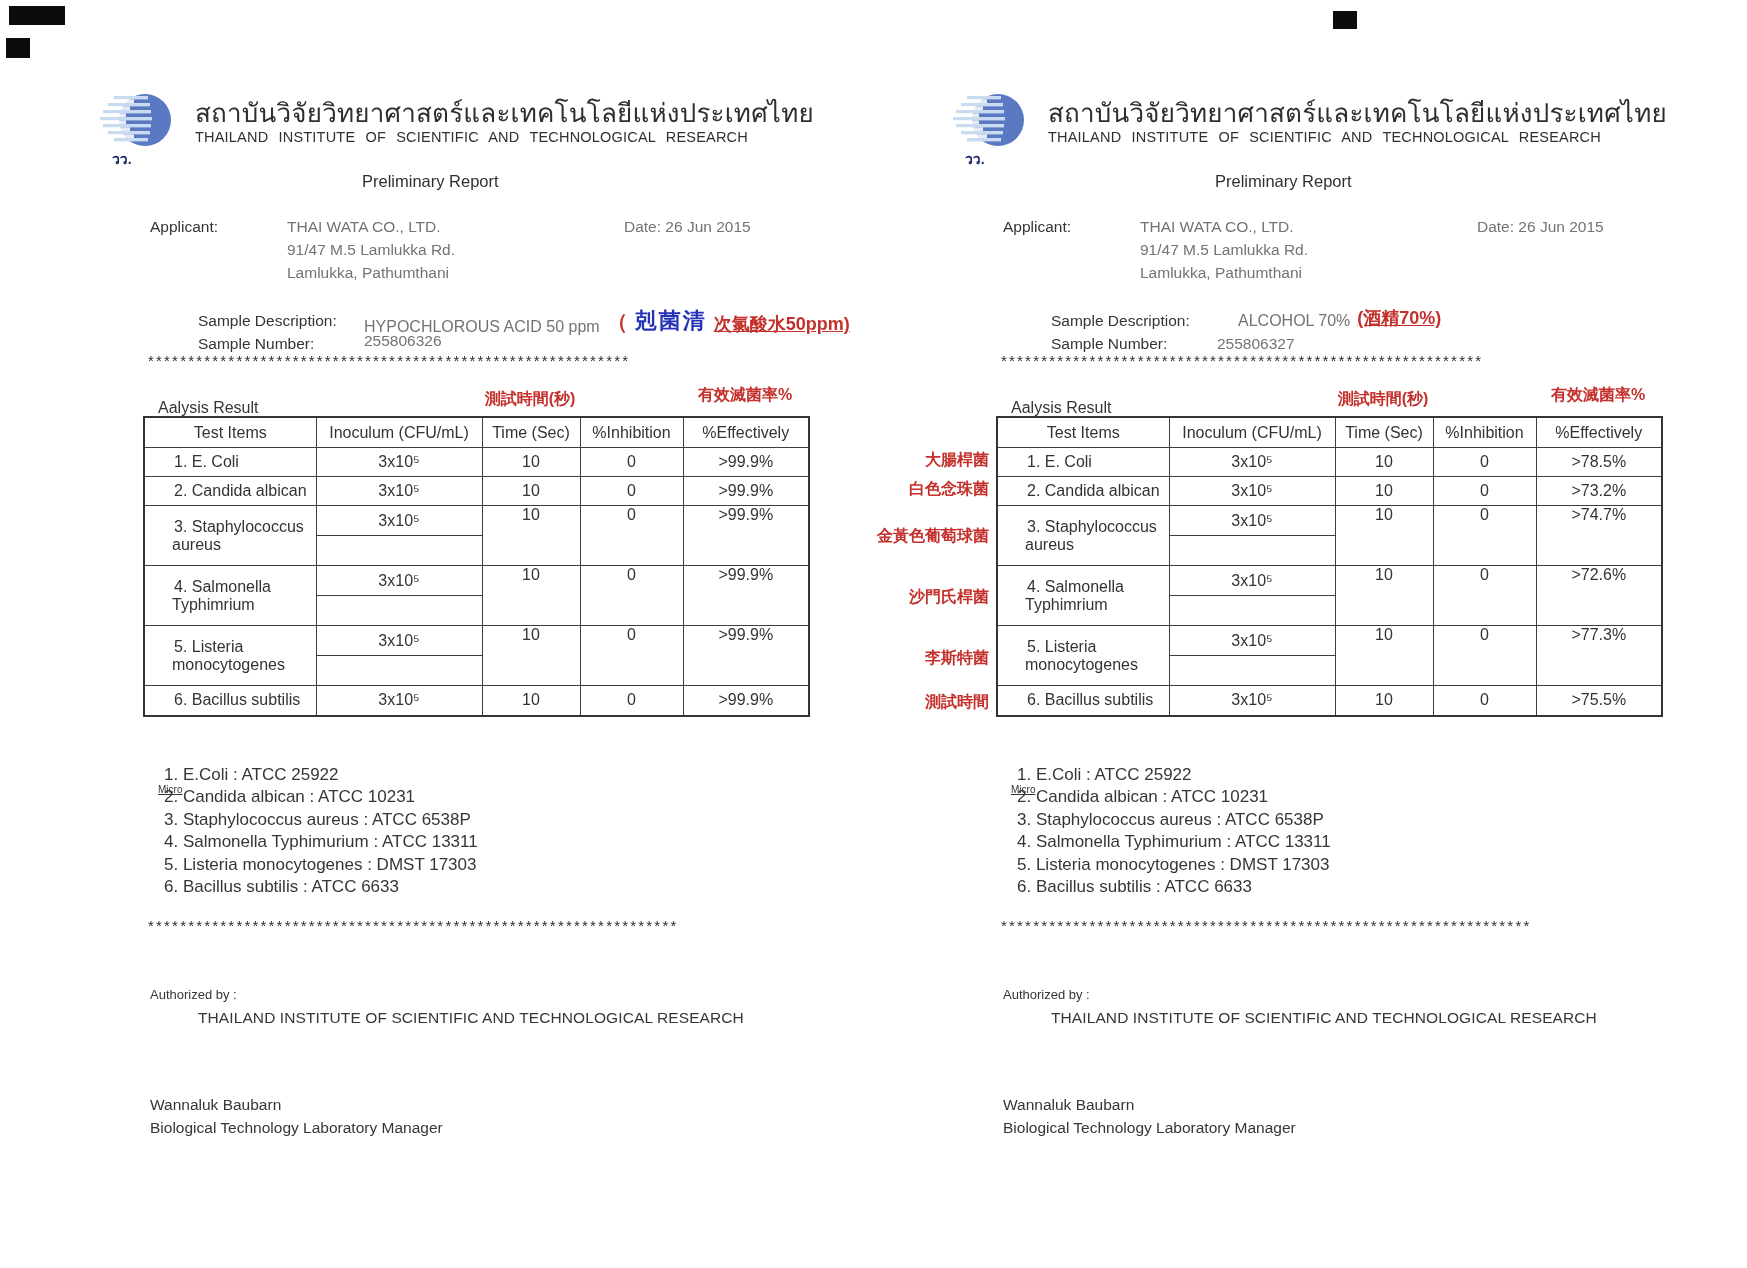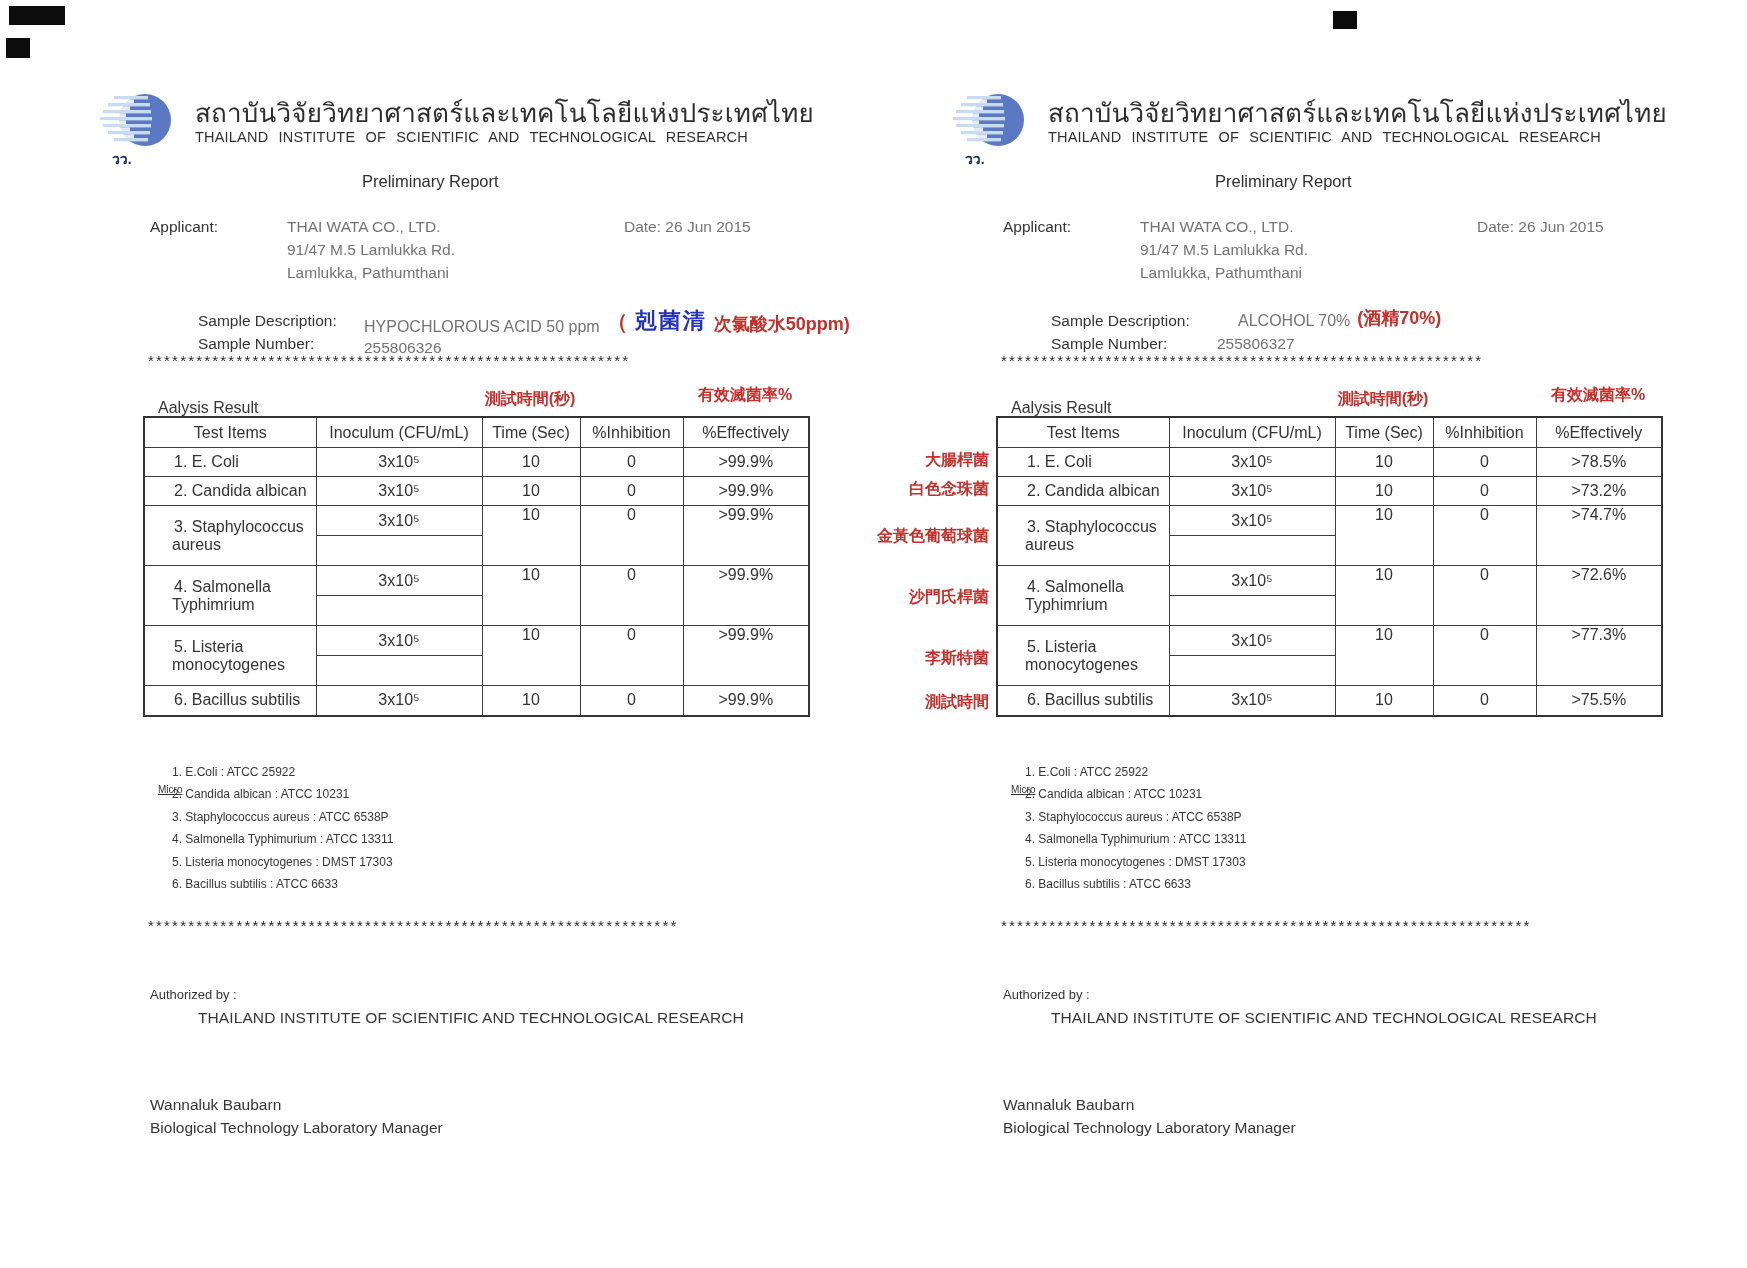--- a/index.html
+++ b/index.html
@@ -22,21 +22,21 @@
   .val{font-size:15.5px;color:#737373;}
 
   .stars{font-size:15px;letter-spacing:2.2px;color:#2c2c2c;}
 
   .red{color:#c4302b;}
   .blue{color:#2633b8;}
 
   .sdesc-line{display:flex;align-items:flex-end;gap:7px;}
   .cn-open{font-size:21px;font-weight:bold;}
   .cn-blue{font-size:22px;font-weight:bold;letter-spacing:2px;}
-  .cn-red{font-size:18px;font-weight:bold;}
+  .cn-red{font-size:18px;font-weight:bold;text-decoration:underline;}
   .cn-open:empty,.cn-blue:empty,.cn-red:empty{display:none;}
 
   table.results{position:absolute;left:143px;top:416px;border-collapse:collapse;table-layout:fixed;}
   table.results td{border:1.5px solid #3e3e3e;font-size:16px;color:#333;padding:0;}
   table.results{border:2.5px solid #343434;}
   td.hc{text-align:center;font-size:16px;height:29px;}
   td.ti{text-align:left;}
   td.ti .l1{padding-left:29px;}
   td.ti .l2{padding-left:27px;}
   td.ti .l2:empty{display:none;}
@@ -45,21 +45,21 @@
   tr.r-single{height:29px;}
   tr.r-sub{height:30px;}
   tr.r-last{height:30px;}
 
   .cn-row-label{position:absolute;left:0;width:136px;text-align:right;
     font-size:16px;font-weight:bold;color:#c4302b;}
   .cn-row-label:empty{display:none;}
   .cn-col-head{position:absolute;transform:translateX(-50%);font-size:16px;font-weight:bold;color:#c4302b;}
 
   .micro-title{left:158px;top:784px;font-size:10px;text-decoration:underline;}
-  .micro-item{left:172px;font-size:12px;}
+  .micro-item{left:164px;font-size:17px;}
 
   .auth-label{left:150px;top:987px;font-size:13px;text-align:right;}
   .auth-org{left:198px;top:1009px;font-size:15.5px;letter-spacing:0.1px;}
   .signer-name{left:150px;top:1096px;font-size:15.5px;}
   .signer-title{left:150px;top:1119px;font-size:15.5px;}
 </style>
 </head>
 <body>
 
 <div class="artifact" style="left:9px;top:6px;width:56px;height:19px;"></div>
@@ -100,21 +100,21 @@
   <div class="abs val" style="left:287px;top:264px;">Lamlukka, Pathumthani</div>
 
   <div class="abs lbl" style="left:198px;top:312px;">Sample Description:</div>
   <div class="abs sdesc-line" style="left:364px;top:306px;">
     <span class="val" style="font-size:16px;">HYPOCHLOROUS ACID 50 ppm</span>
     <span class="red cn-open">（</span>
     <span class="blue cn-blue">剋菌清</span>
     <span class="red cn-red">次氯酸水50ppm)</span>
   </div>
   <div class="abs lbl" style="left:198px;top:335px;">Sample Number:</div>
-  <div class="abs val" style="left:364px;top:339px;">255806326</div>
+  <div class="abs val" style="left:364px;top:332px;">255806326</div>
 
   <div class="abs stars" style="left:148px;top:352px;">************************************************************</div>
 
   <div class="abs" style="left:158px;top:399px;font-size:16px;">Aalysis Result</div>
   <div class="cn-col-head" style="left:530px;top:389px;">測試時間(秒)</div>
   <div class="cn-col-head" style="left:745px;top:385px;">有效滅菌率%</div>
 
   <table class="results">
     <colgroup>
         <col style="width:172px">

